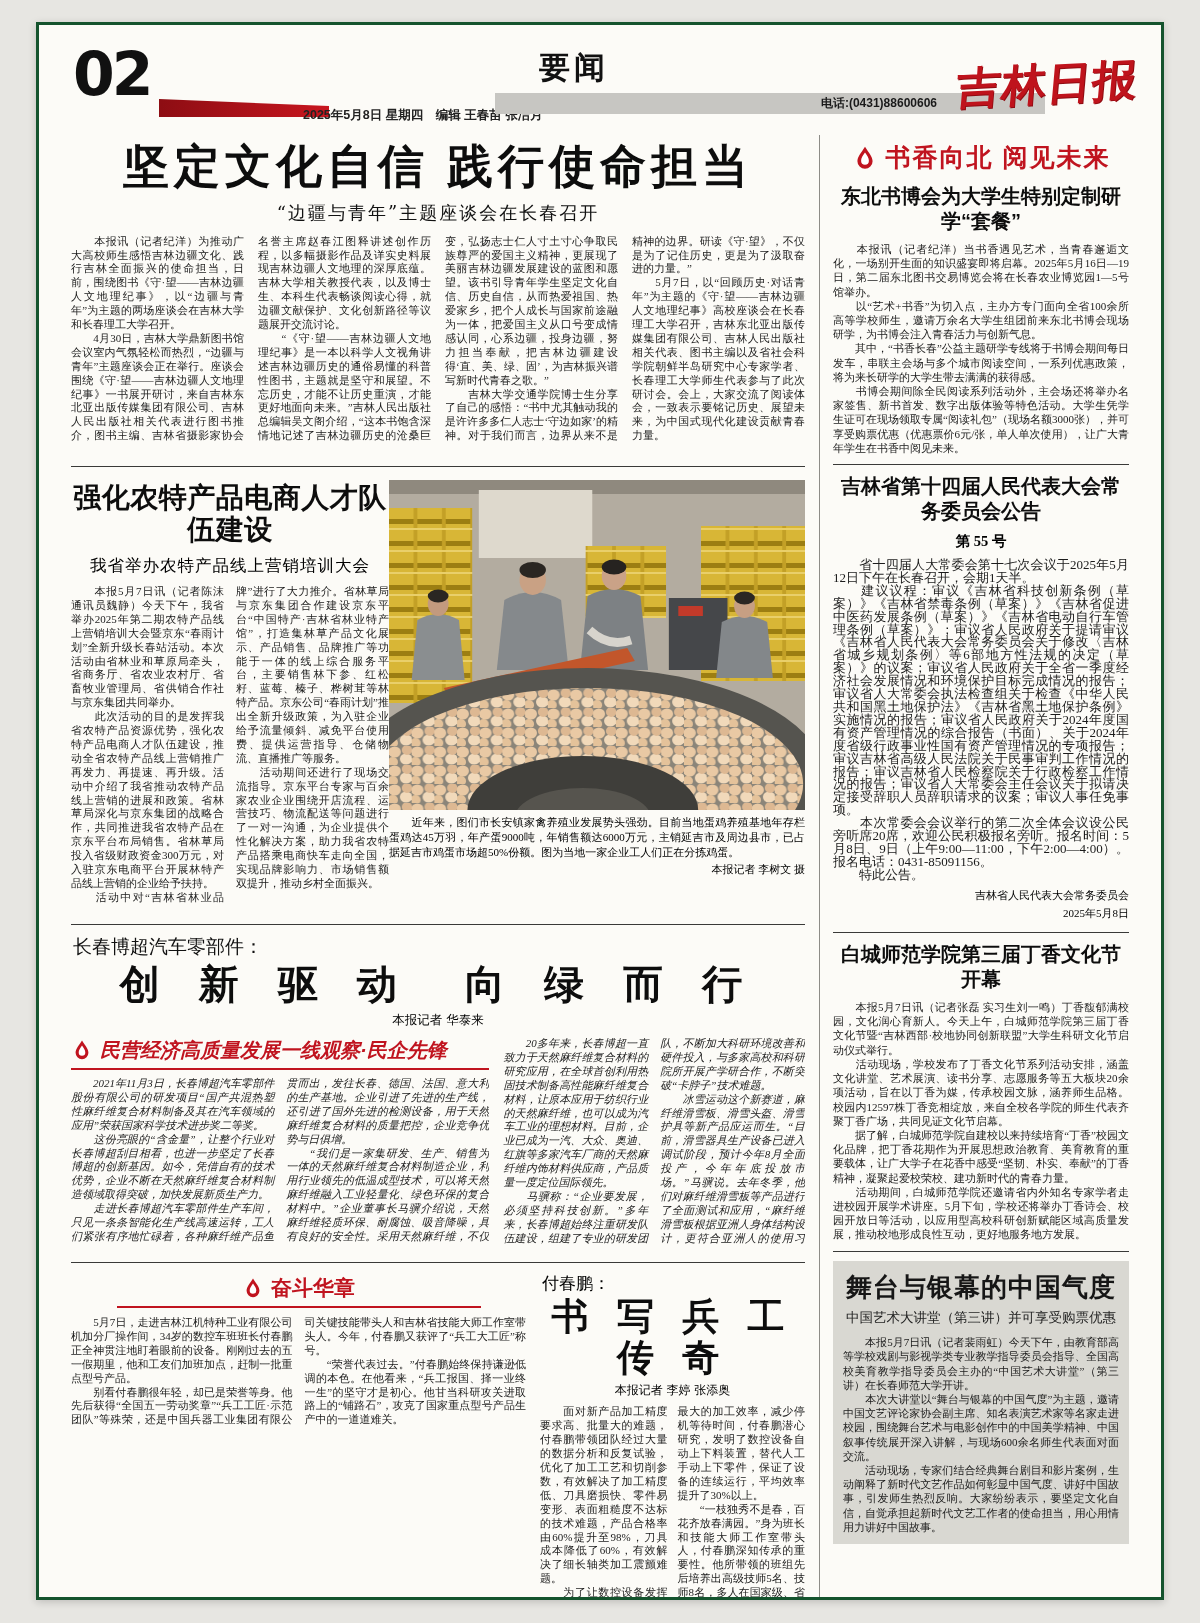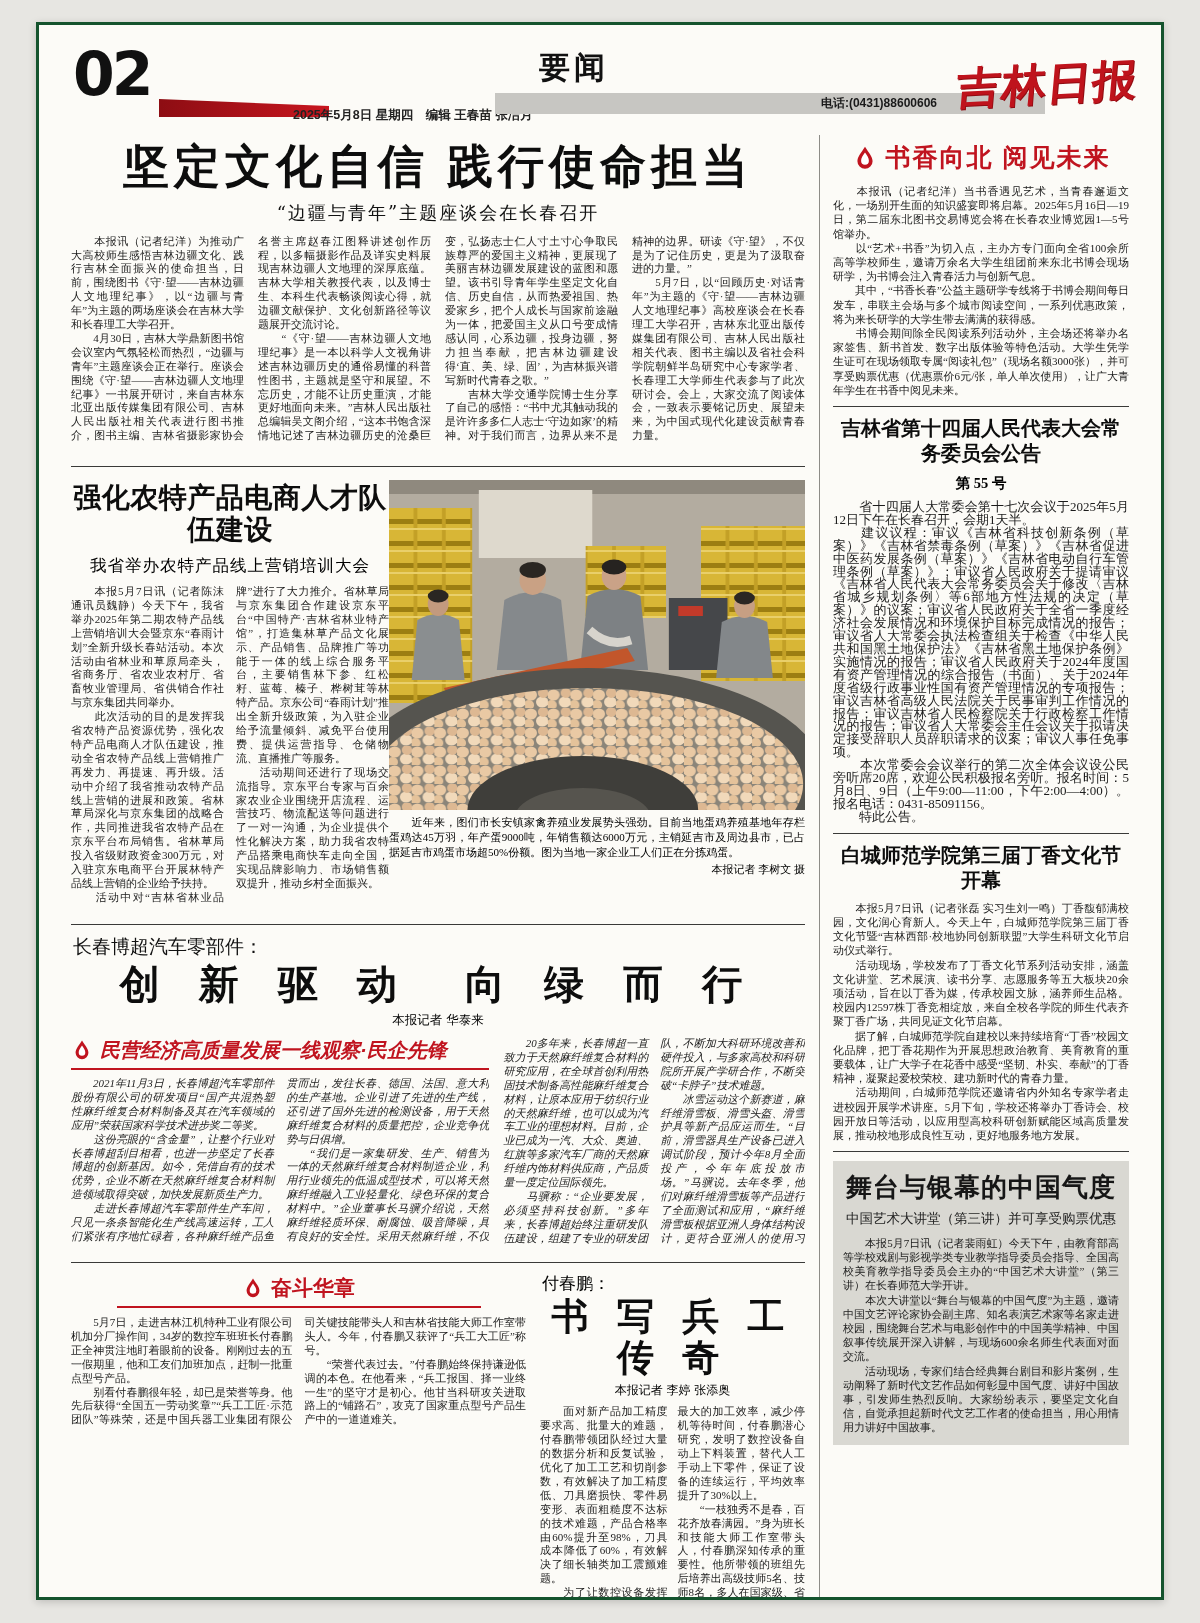--- a/index.html
+++ b/index.html
@@ -7,21 +7,21 @@
   .sheet{position:absolute;left:36px;top:22px;width:1128px;height:1578px;
     background:#fcfbf7;border:3px solid #14532d;box-shadow:0 2px 8px rgba(0,0,0,.18);
     box-sizing:border-box;padding:20px 32px 16px 32px;overflow:hidden;}
   
   .header{position:relative;height:88px;}
   .pagenum{position:absolute;left:2px;top:-6px;font-size:60px;font-weight:900;
     letter-spacing:-3px;color:#111;font-family:"DejaVu Sans",sans-serif;}
   .red-wedge{position:absolute;left:88px;top:52px;width:170px;height:20px;
     background:linear-gradient(90deg,#8d0d13,#c8161f);
     clip-path:polygon(0 10%,100% 45%,100% 100%,0 100%);}
-  .dateline{position:absolute;left:222px;top:62px;font-size:12.5px;font-weight:700;color:#222;}
+  .dateline{position:absolute;left:232px;top:62px;font-size:12.5px;font-weight:700;color:#222;}
   .yaowen{position:absolute;left:468px;top:2px;font-size:31px;font-weight:800;
     letter-spacing:4px;color:#111;}
   .graybar{position:absolute;left:424px;right:84px;top:48px;height:21px;background:#c7c6c2;
     display:flex;align-items:center;justify-content:flex-end;padding-right:108px;box-sizing:border-box;}
   .phone{font-size:12px;font-weight:700;color:#1a1a1a;}
   .masthead{position:absolute;right:-8px;top:10px;font-size:44px;font-weight:900;color:#bf131c;
     font-family:"DejaVu Serif",serif;transform:skewX(-8deg) rotate(-3deg);letter-spacing:1px;
     text-shadow:1px 1px 0 #8f0c12;}
   
   .content{display:flex;margin-top:2px;}
@@ -259,35 +259,40 @@
     <div class="rail">
 
       <div>
         <div class="rail-banner">
           <svg class="flame" width="26" height="26" viewBox="0 0 24 24">
             <path d="M12 1.5C8.2 7.6 5 10.8 5 15a7 7 0 0 0 14 0c0-4.2-3.2-7.4-7-13.5z" fill="#c0141f"></path>
             <path d="M12 7c-2.1 3.1-3.6 5.1-3.6 7.6a3.6 3.6 0 0 0 7.2 0C15.6 12.1 14.1 10.1 12 7z" fill="#fff"></path>
           </svg>
           <span>书香向北 阅见未来</span>
         </div>
+        <div class="rail-headline">东北书博会为大学生特别定制研学“套餐”</div>
         <div class="rail-body">　　本报讯（记者纪洋）当书香遇见艺术，当青春邂逅文化，一场别开生面的知识盛宴即将启幕。2025年5月16日—19日，第二届东北图书交易博览会将在长春农业博览园1—5号馆举办。
 　　以“艺术+书香”为切入点，主办方专门面向全省100余所高等学校师生，邀请万余名大学生组团前来东北书博会现场研学，为书博会注入青春活力与创新气息。
 　　其中，“书香长春”公益主题研学专线将于书博会期间每日发车，串联主会场与多个城市阅读空间，一系列优惠政策，将为来长研学的大学生带去满满的获得感。
 　　书博会期间除全民阅读系列活动外，主会场还将举办名家签售、新书首发、数字出版体验等特色活动。大学生凭学生证可在现场领取专属“阅读礼包”（现场名额3000张），并可享受购票优惠（优惠票价6元/张，单人单次使用），让广大青年学生在书香中阅见未来。</div>
       </div>
 
       <div class="rule"></div>
 
       <div>
         <div class="rail-headline">吉林省第十四届人民代表大会常务委员会公告</div>
         <div class="ann-no">第 55 号</div>
         <div class="rail-body ann-body">　　省十四届人大常委会第十七次会议于2025年5月12日下午在长春召开，会期1天半。
 　　建议议程：审议《吉林省科技创新条例（草案）》《吉林省禁毒条例（草案）》《吉林省促进中医药发展条例（草案）》《吉林省电动自行车管理条例（草案）》；审议省人民政府关于提请审议《吉林省人民代表大会常务委员会关于修改〈吉林省城乡规划条例〉等6部地方性法规的决定（草案）》的议案；审议省人民政府关于全省一季度经济社会发展情况和环境保护目标完成情况的报告；审议省人大常委会执法检查组关于检查《中华人民共和国黑土地保护法》《吉林省黑土地保护条例》实施情况的报告；审议省人民政府关于2024年度国有资产管理情况的综合报告（书面）、关于2024年度省级行政事业性国有资产管理情况的专项报告；审议吉林省高级人民法院关于民事审判工作情况的报告；审议吉林省人民检察院关于行政检察工作情况的报告；审议省人大常委会主任会议关于拟请决定接受辞职人员辞职请求的议案；审议人事任免事项。
 　　本次常委会会议举行的第二次全体会议设公民旁听席20席，欢迎公民积极报名旁听。报名时间：5月8日、9日（上午9:00—11:00，下午2:00—4:00）。报名电话：0431-85091156。
 　　特此公告。</div>
+        <div class="ann-sign">
+          <div>吉林省人民代表大会常务委员会</div>
+          <div>2025年5月8日</div>
+        </div>
       </div>
 
       <div class="rule"></div>
 
       <div>
         <div class="rail-headline">白城师范学院第三届丁香文化节开幕</div>
         <div class="rail-body">　　本报5月7日讯（记者张磊 实习生刘一鸣）丁香馥郁满校园，文化润心育新人。今天上午，白城师范学院第三届丁香文化节暨“吉林西部·校地协同创新联盟”大学生科研文化节启动仪式举行。
 　　活动现场，学校发布了丁香文化节系列活动安排，涵盖文化讲堂、艺术展演、读书分享、志愿服务等五大板块20余项活动，旨在以丁香为媒，传承校园文脉，涵养师生品格。校园内12597株丁香竞相绽放，来自全校各学院的师生代表齐聚丁香广场，共同见证文化节启幕。
 　　据了解，白城师范学院自建校以来持续培育“丁香”校园文化品牌，把丁香花期作为开展思想政治教育、美育教育的重要载体，让广大学子在花香中感受“坚韧、朴实、奉献”的丁香精神，凝聚起爱校荣校、建功新时代的青春力量。
 　　活动期间，白城师范学院还邀请省内外知名专家学者走进校园开展学术讲座。5月下旬，学校还将举办丁香诗会、校园开放日等活动，以应用型高校科研创新赋能区域高质量发展，推动校地形成良性互动，更好地服务地方发展。</div>

